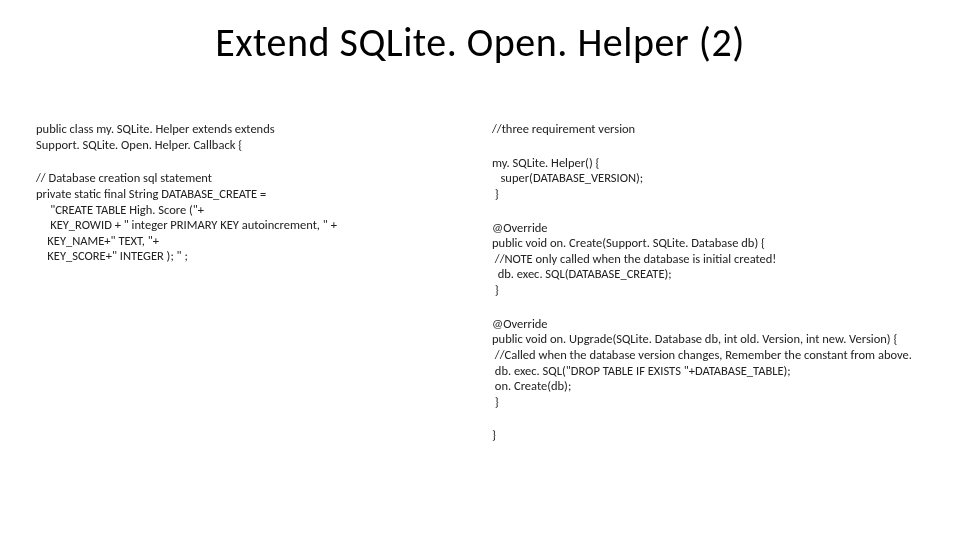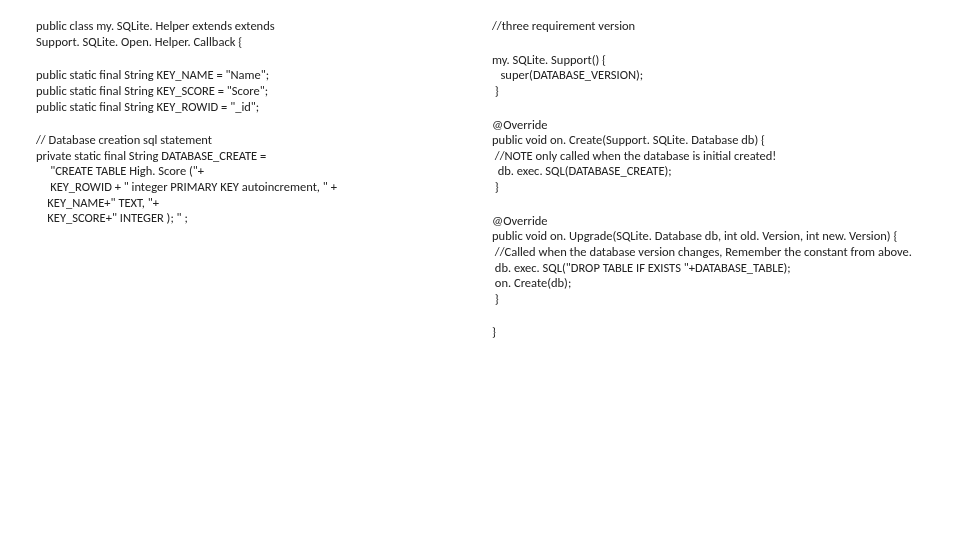--- a/index.html
+++ b/index.html
@@ -38,40 +38,38 @@
   }
   .para {
     margin-bottom: 18px;
     white-space: pre-wrap;
   }
 </style>
 </head>
 <body>
 
 <div class="slide">
+  <h1 class="title">Extend SQLite. Open. Helper (2)</h1>
 
   <div class="cols">
 
     <div class="col">
       <div class="para">public class my. SQLite. Helper extends extends
 Support. SQLite. Open. Helper. Callback {</div>
-      <div class="para">public static final String KEY_NAME = "Name";
-public static final String KEY_SCORE = "Score";
-public static final String KEY_ROWID = "_id";</div>
       <div class="para">// Database creation sql statement
 private static final String DATABASE_CREATE =
      "CREATE TABLE High. Score ("+
      KEY_ROWID + " integer PRIMARY KEY autoincrement, " +
     KEY_NAME+" TEXT, "+
     KEY_SCORE+" INTEGER ); " ;</div>
     </div>
 
     <div class="col">
       <div class="para">//three requirement version</div>
-      <div class="para">my. SQLite. Support() {
+      <div class="para">my. SQLite. Helper() {
    super(DATABASE_VERSION);
  }</div>
       <div class="para">@Override
 public void on. Create(Support. SQLite. Database db) {
  //NOTE only called when the database is initial created!
   db. exec. SQL(DATABASE_CREATE);
  }</div>
       <div class="para">@Override
 public void on. Upgrade(SQLite. Database db, int old. Version, int new. Version) {
  //Called when the database version changes, Remember the constant from above.

